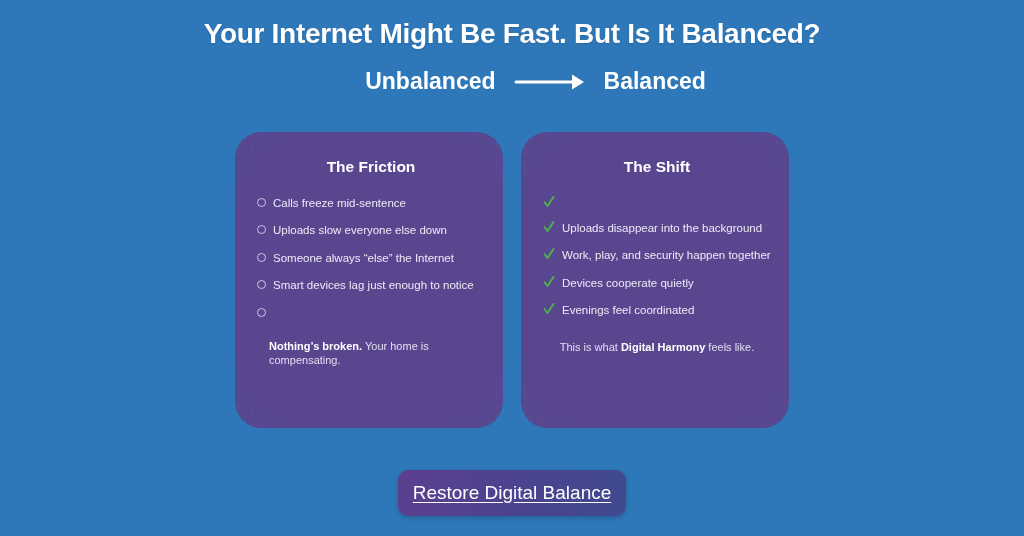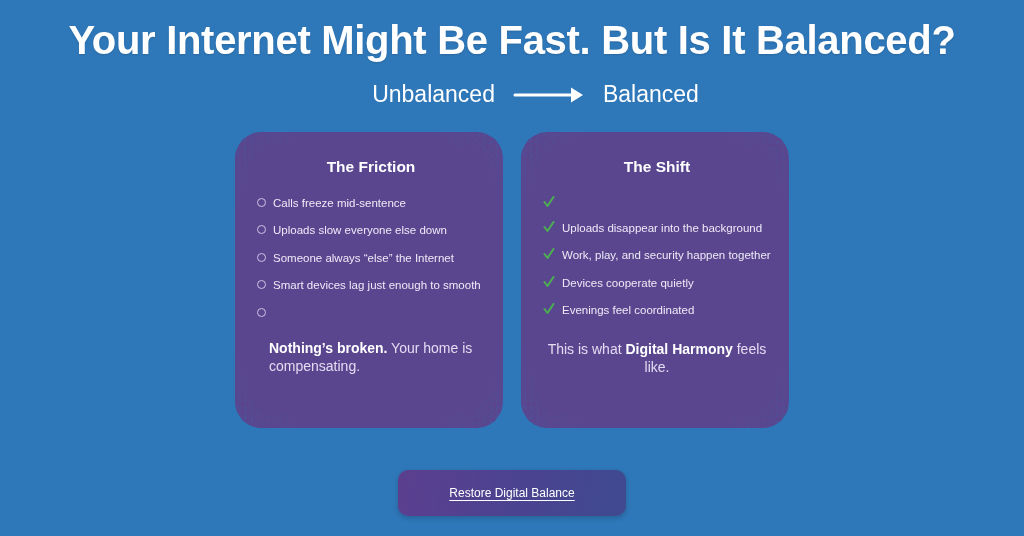--- a/index.html
+++ b/index.html
@@ -13,36 +13,36 @@
     background:#2e77b8;
     font-family:"Liberation Sans", sans-serif;
     position:relative;
     -webkit-font-smoothing:antialiased;
   }
 
   
   .headline {
     text-align:center;
     color:#ffffff;
-    font-size:40px;
+    font-size:28px;
     font-weight:bold;
     letter-spacing:-0.3px;
     margin-top:18px;
     text-shadow:0 1px 2px rgba(0,0,0,0.12);
   }
 
   .transition-row {
     display:flex;
     align-items:center;
     justify-content:center;
     gap:18px;
     margin-top:18px;
     color:#ffffff;
     font-size:23px;
-    font-weight:normal;
+    font-weight:bold;
     padding-left:47px;
   }
   .arrow-wrap {
     display:flex;
     align-items:center;
     width:72px;
     height:22px;
   }
   .arrow-wrap svg { display:block; }
 
@@ -152,21 +152,21 @@
   .bullet-check {
     flex:0 0 auto;
     width:12px; height:12px;
     margin-top:0px;
   }
   .bullet-check svg { display:block; }
 
   .card-footnote {
     margin-top:22px;
     color:#e3dcf2;
-    font-size:14px;
+    font-size:11px;
     line-height:1.35;
   }
   .card-footnote.left  { text-align:left;  padding-left:12px; }
   .card-footnote.right { text-align:center; }
   .card-footnote b { color:#ffffff; font-weight:bold; }
 
   
   .cta-wrap {
     position:absolute;
     left:0; right:0;
@@ -175,21 +175,21 @@
     justify-content:center;
   }
   .cta-button {
     width:228px;
     height:46px;
     border:none;
     border-radius:10px;
     background:linear-gradient(100deg,#5c3f8f 0%,#4a4390 55%,#3f4a8f 100%);
     color:#ffffff;
     font-family:"Liberation Sans", sans-serif;
-    font-size:12px;
+    font-size:19px;
     text-decoration:underline;
     text-underline-offset:3px;
     cursor:pointer;
     box-shadow:0 2px 5px rgba(0,0,0,0.18);
   }
 </style>
 </head>
 <body>
 
 <h1 class="headline">Your Internet Might Be Fast. But Is It Balanced?</h1>
@@ -220,21 +220,21 @@
         <li class="item">
           <span class="bullet-circle"></span>
           <span>Uploads slow everyone else down</span>
         </li>
         <li class="item">
           <span class="bullet-circle"></span>
           <span>Someone always “else” the Internet</span>
         </li>
         <li class="item">
           <span class="bullet-circle"></span>
-          <span>Smart devices lag just enough to smooth</span>
+          <span>Smart devices lag just enough to notice</span>
         </li>
         <li class="item">
           <span class="bullet-circle"></span>
         </li>
       </ul>
       <p class="card-footnote left">
         <b>Nothing’s broken.</b><span> Your home is compensating.</span>
       </p>
     </div>
   </section>

